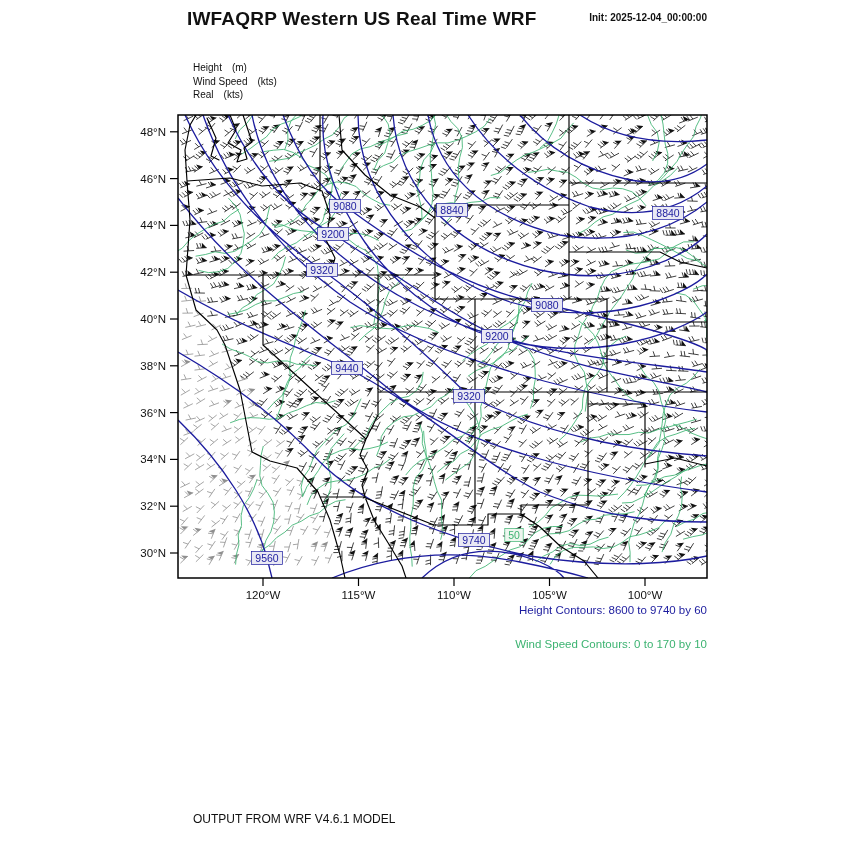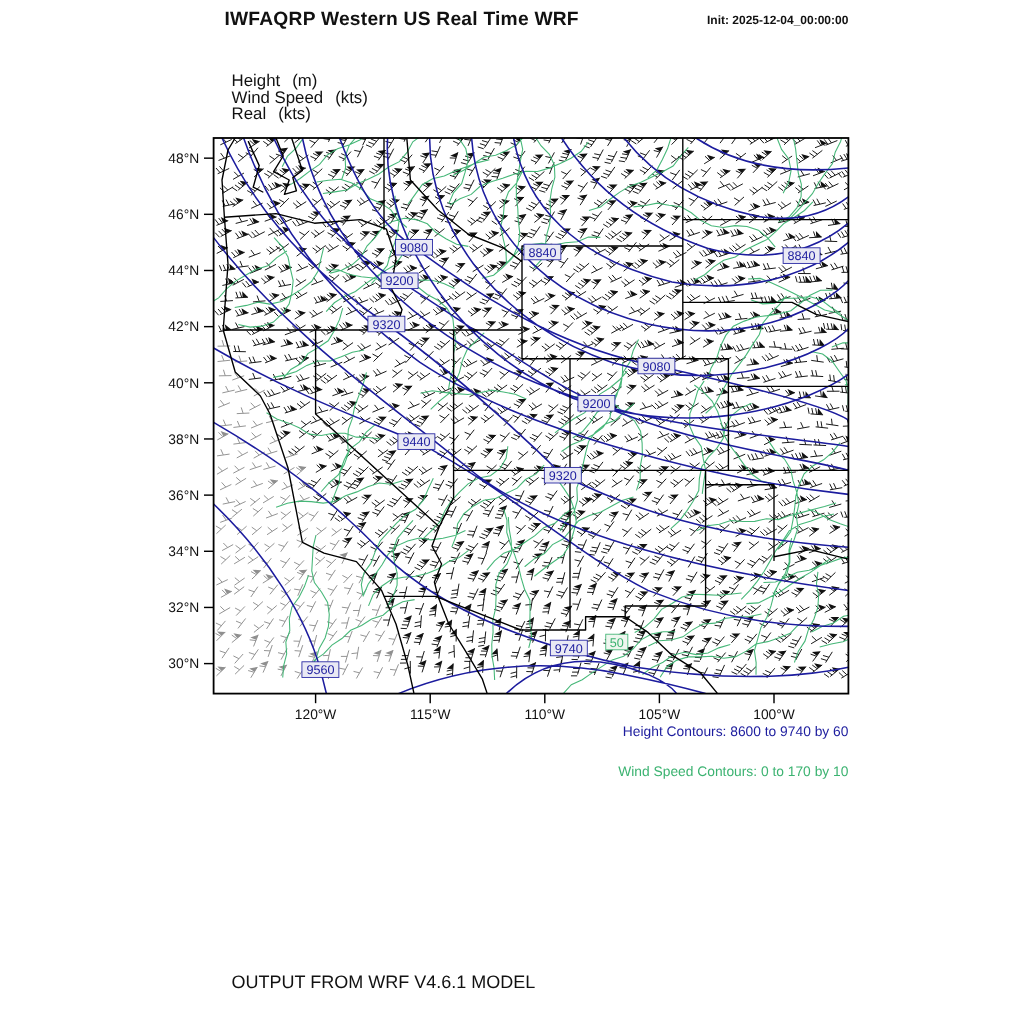--- a/index.html
+++ b/index.html
@@ -1,26 +1,26 @@
 <!DOCTYPE html>
 <html><head>
 <meta charset="utf-8">
 <style>
   html,body{margin:0;padding:0;background:#fff;}
   .page{position:relative;width:850px;height:850px;background:#fff;overflow:hidden;
         font-family:"Liberation Sans", sans-serif;color:#111;}
-  .title{position:absolute;left:187px;top:8px;font-size:16px;font-weight:bold;letter-spacing:.2px;}
+  .title{position:absolute;left:187px;top:8px;font-size:19px;font-weight:bold;letter-spacing:.2px;}
   .times{position:absolute;left:430px;top:11px;width:277px;text-align:right;font-size:10px;line-height:14px;}
   .times .init{font-weight:bold;}
-  .legend{position:absolute;left:193px;top:61px;font-size:14px;line-height:13.5px;}
+  .legend{position:absolute;left:193px;top:61px;font-size:10px;line-height:13.5px;}
   .legend .unit{margin-left:10px;}
   .cinfo{position:absolute;left:140px;top:604px;width:567px;text-align:right;font-size:11.5px;}
   .cinfo .hline{color:#1c1c9e;text-align:right;}
   .cinfo .wline{color:#3cb371;margin-top:22px;}
-  .footer{position:absolute;left:193px;top:812px;font-size:15px;line-height:14.5px;text-align:center;}
+  .footer{position:absolute;left:193px;top:812px;font-size:12px;line-height:14.5px;text-align:center;}
   #wx-map{position:absolute;left:140px;top:100px;}
 </style>
 </head>
 <body>
 
 <div class="page">
 
   <div class="title">IWFAQRP Western US Real Time WRF</div>
 
   <div class="times">

